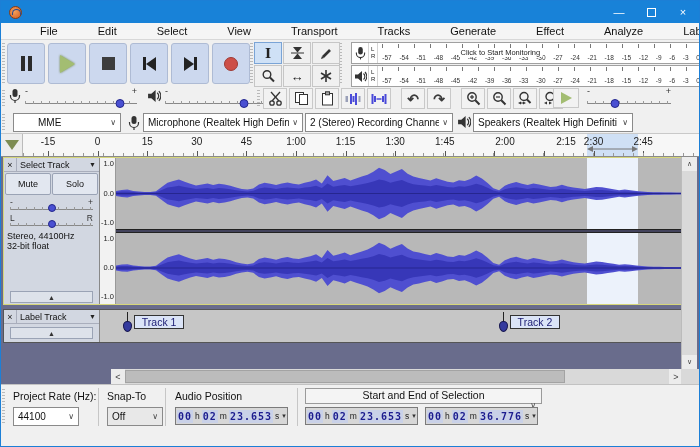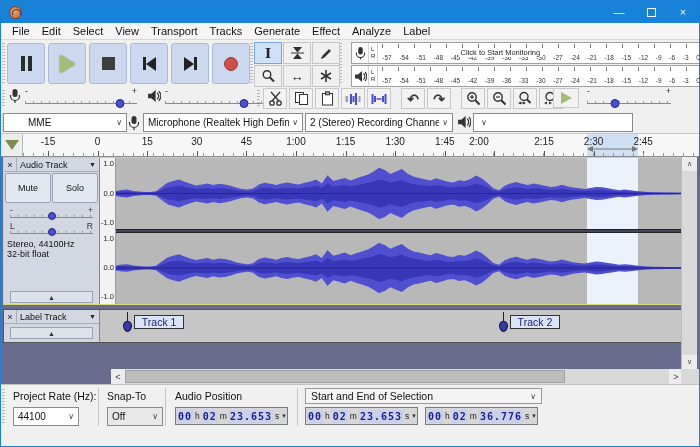--- a/index.html
+++ b/index.html
@@ -10,21 +10,21 @@
   
   .titlebar{position:absolute;left:0;top:0;width:100%;height:22px;background:#1882d8;display:flex;align-items:center;color:#fff;}
   .app-icon{width:13px;height:13px;border-radius:50%;background:radial-gradient(circle at 40% 40%,#f5a15c,#d05a20);margin:0 7px 0 8px;border:1px solid #8a3c12;position:relative;}
   .app-icon::after{content:"";position:absolute;left:2px;top:2px;width:7px;height:5px;border:1.5px solid #274a8f;border-bottom:none;border-radius:6px 6px 0 0;}
   .t-title{font-size:11.5px;margin-top:36px;}
   .t-controls{margin-left:auto;display:flex;height:100%;}
   .t-btn{width:32px;height:100%;display:flex;align-items:center;justify-content:center;font-size:11px;color:#fff;}
   .t-max-glyph{width:9px;height:9px;border:1px solid #fff;display:inline-block;}
   
   .menubar{position:absolute;left:0;top:22px;width:100%;height:17px;background:#f5f5f5;border-bottom:1px solid #d8d8d8;display:flex;align-items:center;padding-left:5px;}
-  .mitem{font-size:11px;color:#111;padding:1px 6px;}
+  .mitem{font-size:11px;color:#111;padding:1px 6px;margin-left:28px;}
   
   .toolrow{position:absolute;left:0;top:39px;width:100%;height:72px;background:#f0f0f0;}
   .transport{position:absolute;left:6px;top:3px;display:flex;gap:3px;}
   .tbtn{width:38px;height:41px;background:#ccd8ee;border:1px solid #aebbd4;border-radius:3px;display:flex;align-items:center;justify-content:center;}
   .ic-pause{width:4px;height:15px;background:#2b2b2b;box-shadow:7px 0 0 #2b2b2b;margin-right:7px;}
   .ic-play{width:0;height:0;border-left:15px solid #a3bd72;border-top:9px solid transparent;border-bottom:9px solid transparent;filter:drop-shadow(0 0 1px #6e8544);}
   .ic-stop{width:13px;height:13px;background:#3d3d3d;}
   .ic-prev{display:flex;align-items:center;}
   .ic-prev .bar,.ic-next .bar{width:3px;height:13px;background:#222;}
   .tri-l{width:0;height:0;border-right:10px solid #222;border-top:7px solid transparent;border-bottom:7px solid transparent;}
@@ -79,21 +79,21 @@
      background-image:repeating-linear-gradient(to right,#999 0 1px,transparent 1px 10px);}
   
   .tracks{position:absolute;left:0;top:156px;width:100%;height:227px;background:#696c8c;}
   .audio-track{position:absolute;left:2px;top:0;width:680px;height:148px;border:1px solid #d6d67a;background:#d2d7e1;display:flex;}
   .tpanel{width:96px;position:relative;border-right:1px solid #888;background:#d2d7e1;}
   .p-head{display:flex;align-items:center;height:14px;border-bottom:1px solid #a9aebc;}
   .p-close{width:13px;height:13px;display:flex;align-items:center;justify-content:center;font-size:9px;border-right:1px solid #a9aebc;color:#222;}
   .p-title{flex:1;font-size:9px;color:#111;padding-left:3px;white-space:nowrap;}
   .p-caret{font-size:7px;margin-right:3px;color:#222;}
   .p-btns{display:flex;gap:1px;padding:1px 1px;}
-  .pbtn{flex:1;height:30px;background:#e2e7f0;border:1px solid #9aa3b5;border-radius:2px;font-size:9px;display:flex;align-items:center;justify-content:center;color:#111;}
+  .pbtn{flex:1;height:22px;background:#e2e7f0;border:1px solid #9aa3b5;border-radius:2px;font-size:9px;display:flex;align-items:center;justify-content:center;color:#111;}
   .p-slide{position:relative;height:15px;margin:1px 6px 0;}
   .p-slide .lab-l{position:absolute;left:0;top:0;font-size:8.5px;color:#333;}
   .p-slide .lab-r{position:absolute;right:0;top:0;font-size:8.5px;color:#333;}
   .p-slide .sl-track{bottom:2px;}
   .p-slide .knob{width:8px;height:8px;bottom:-2px;}
   .p-info{font-size:9px;line-height:10px;color:#111;padding:3px 0 0 3px;}
   .p-collapse{position:absolute;left:6px;right:6px;bottom:1px;height:12px;background:#dde2ea;border:1px solid #9aa3b5;display:flex;align-items:center;justify-content:center;font-size:7px;color:#333;}
   .vruler{width:16px;background:#f2f2f2;border-right:1px solid #999;display:flex;flex-direction:column;}
   .vr-ch{position:relative;}
   .vr-ch span{position:absolute;right:1px;font-size:7.5px;color:#222;}
@@ -118,21 +118,21 @@
   .corner{position:absolute;right:0;top:212px;width:18px;height:15px;background:#d9d9d9;}
   
   .bottombar{position:absolute;left:0;top:383px;width:100%;height:44px;background:#f0f0f0;border-top:1px solid #c2c2c2;}
   .blabel{position:absolute;top:5px;font-size:10.5px;color:#111;white-space:nowrap;}
   .bsep{position:absolute;top:3px;height:38px;width:1px;background:#c6c6c6;}
   .bctl{position:absolute;top:22px;}
   .timefield{display:flex;align-items:center;height:18px;background:#d7d7d7;border:1px solid #7a7a7a;padding:0 1px;}
   .tg{background:#c9d1e8;color:#1d1d8f;font-weight:bold;font-size:10px;font-family:"DejaVu Sans Mono",monospace;letter-spacing:1px;padding:1px 1px;}
   .tu{color:#222;font-size:8.5px;padding:0 2px;}
   .tcaret{font-size:7px;color:#333;margin-left:1px;}
-  .seldrop{position:absolute;left:304px;top:3px;width:237px;height:16px;background:#f4f4f4;border:1px solid #9a9a9a;display:flex;align-items:center;font-size:10.5px;padding:0 5px;color:#111;}
+  .seldrop{position:absolute;left:304px;top:3px;width:237px;height:16px;background:#f4f4f4;border:1px solid #9a9a9a;display:flex;align-items:center;font-size:10.5px;padding:0 5px;color:#111;flex-direction:column;}
   .seldrop .fs-chev{margin-left:auto;}
   
   .statusbar{position:absolute;left:0;top:427px;width:100%;height:19px;background:#f0f0f0;border-top:1px solid #cfcfcf;}
   .status-text{position:absolute;left:12px;top:3px;font-size:10.5px;color:#111;}
   .ssep{position:absolute;top:2px;height:15px;width:1px;background:#cccccc;}
 </style>
 </head>
 <body>
 
 <div class="app">
@@ -432,21 +432,21 @@
           <span class="sl-track">
               <span class="knob" style="left: 33%;"></span>
             </span>
         </span>
       </div>
     </div>
   </div>
 
   <div class="devicebar">
     <div class="grip" style="left:1px;top:2px;height:18px;"></div>
-    <div class="fakesel" style="left:2px;width:124px;padding-left:24px;">
+    <div class="fakesel" style="left:12px;width:108px;padding-left:24px;">
       <span class="fs-text">MME</span>
         <span class="fs-chev">∨</span>
     </div>
     <span class="dev-icon" style="left:127px;">
       <svg width="12" height="16" viewBox="0 0 12 15">
           <rect x="3.5" y="0.5" width="5" height="8" rx="2.5" fill="#333"></rect>
           <path d="M1.5,6.5 v1 a4.5,4.5 0 0 0 9,0 v-1" fill="none" stroke="#333" stroke-width="1.2"></path>
           <line x1="6" y1="12.2" x2="6" y2="14.5" stroke="#333" stroke-width="1.2"></line>
         </svg>
     </span>
@@ -459,20 +459,21 @@
         <span class="fs-chev">∨</span>
     </div>
     <span class="dev-icon" style="left:456px;">
       <svg width="14" height="14" viewBox="0 0 13 13">
           <polygon points="1,4.5 4,4.5 8,1 8,12 4,8.5 1,8.5" fill="#333"></polygon>
           <path d="M9.5,3.5 a4,4 0 0 1 0,6" fill="none" stroke="#333" stroke-width="1.1"></path>
           <path d="M11,2 a6.5,6.5 0 0 1 0,9" fill="none" stroke="#333" stroke-width="1.1"></path>
         </svg>
     </span>
     <div class="fakesel" style="left:472px;width:160px;">
+      <span class="fs-text">Speakers (Realtek High Definiti</span>
         <span class="fs-chev">∨</span>
     </div>
   </div>
 
   <div class="ruler">
     <div class="ruler-btn">
         <span class="ruler-tri"></span>
       </div>
     <div class="ruler-sel" style="left: 585.912px; width: 50.94px;">
       <svg width="51" height="8">
@@ -493,38 +494,38 @@
         <div class="tick-label" style="left: 245.4px;">45</div>
         <div class="tick-mark" style="left: 245.4px;"></div>
         <div class="tick-label" style="left: 295px;">1:00</div>
         <div class="tick-mark" style="left: 295px;"></div>
         <div class="tick-label" style="left: 344.6px;">1:15</div>
         <div class="tick-mark" style="left: 344.6px;"></div>
         <div class="tick-label" style="left: 394.2px;">1:30</div>
         <div class="tick-mark" style="left: 394.2px;"></div>
         <div class="tick-label" style="left: 443.8px;">1:45</div>
         <div class="tick-mark" style="left: 443.8px;"></div>
-        <div class="tick-label" style="left: 478px;">2:00</div>
+        <div class="tick-label" style="left: 504px;">2:00</div>
         <div class="tick-mark" style="left: 493.4px;"></div>
-        <div class="tick-label" style="left: 543px;">2:15</div>
+        <div class="tick-label" style="left: 565px;">2:15</div>
         <div class="tick-mark" style="left: 543px;"></div>
         <div class="tick-label" style="left: 592.6px;">2:30</div>
         <div class="tick-mark" style="left: 592.6px;"></div>
         <div class="tick-label" style="left: 642.2px;">2:45</div>
         <div class="tick-mark" style="left: 642.2px;"></div>
       </div>
     <div class="ruler-minor"></div>
   </div>
 
   <div class="tracks">
     <div class="audio-track">
       <div class="tpanel">
         <div class="p-head">
           <span class="p-close">×</span>
-          <span class="p-title">Audio Track</span>
+          <span class="p-title">Select Track</span>
           <span class="p-caret">▼</span>
         </div>
         <div class="p-btns">
           <span class="pbtn">Mute</span>
           <span class="pbtn">Solo</span>
         </div>
         <div class="p-slide">
           <span class="lab-l">-</span>
           <span class="lab-r">+</span>
           <span class="sl-track">

